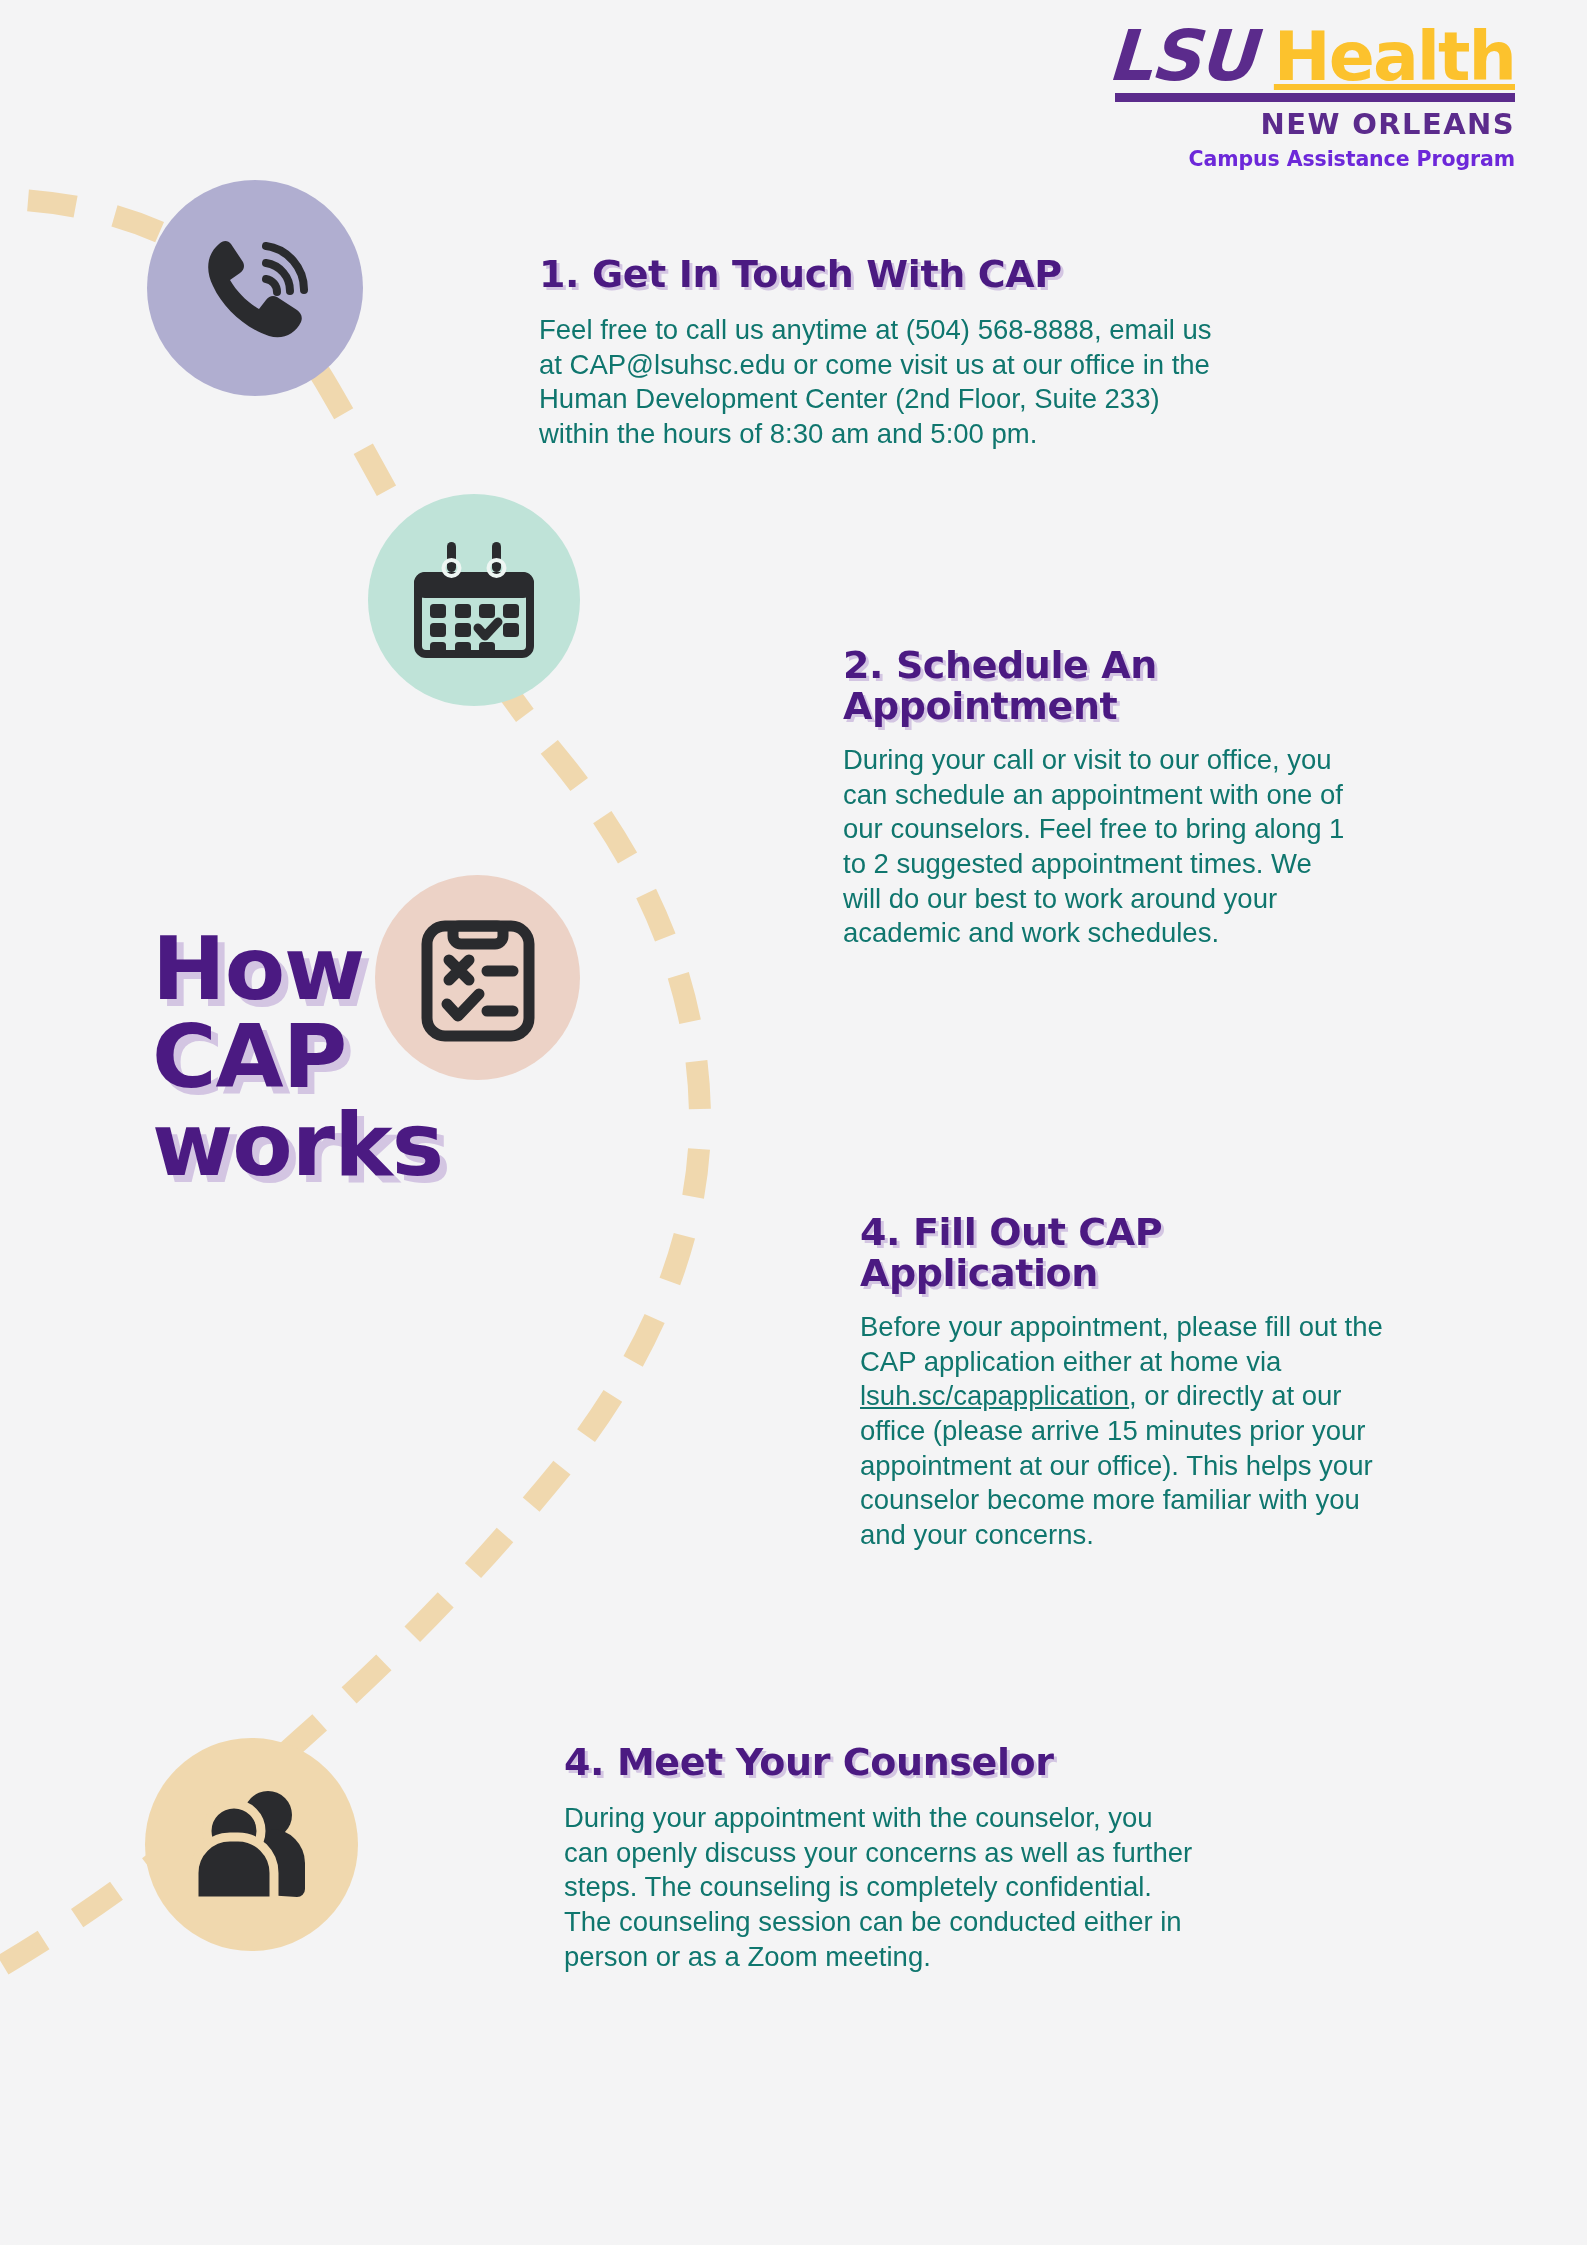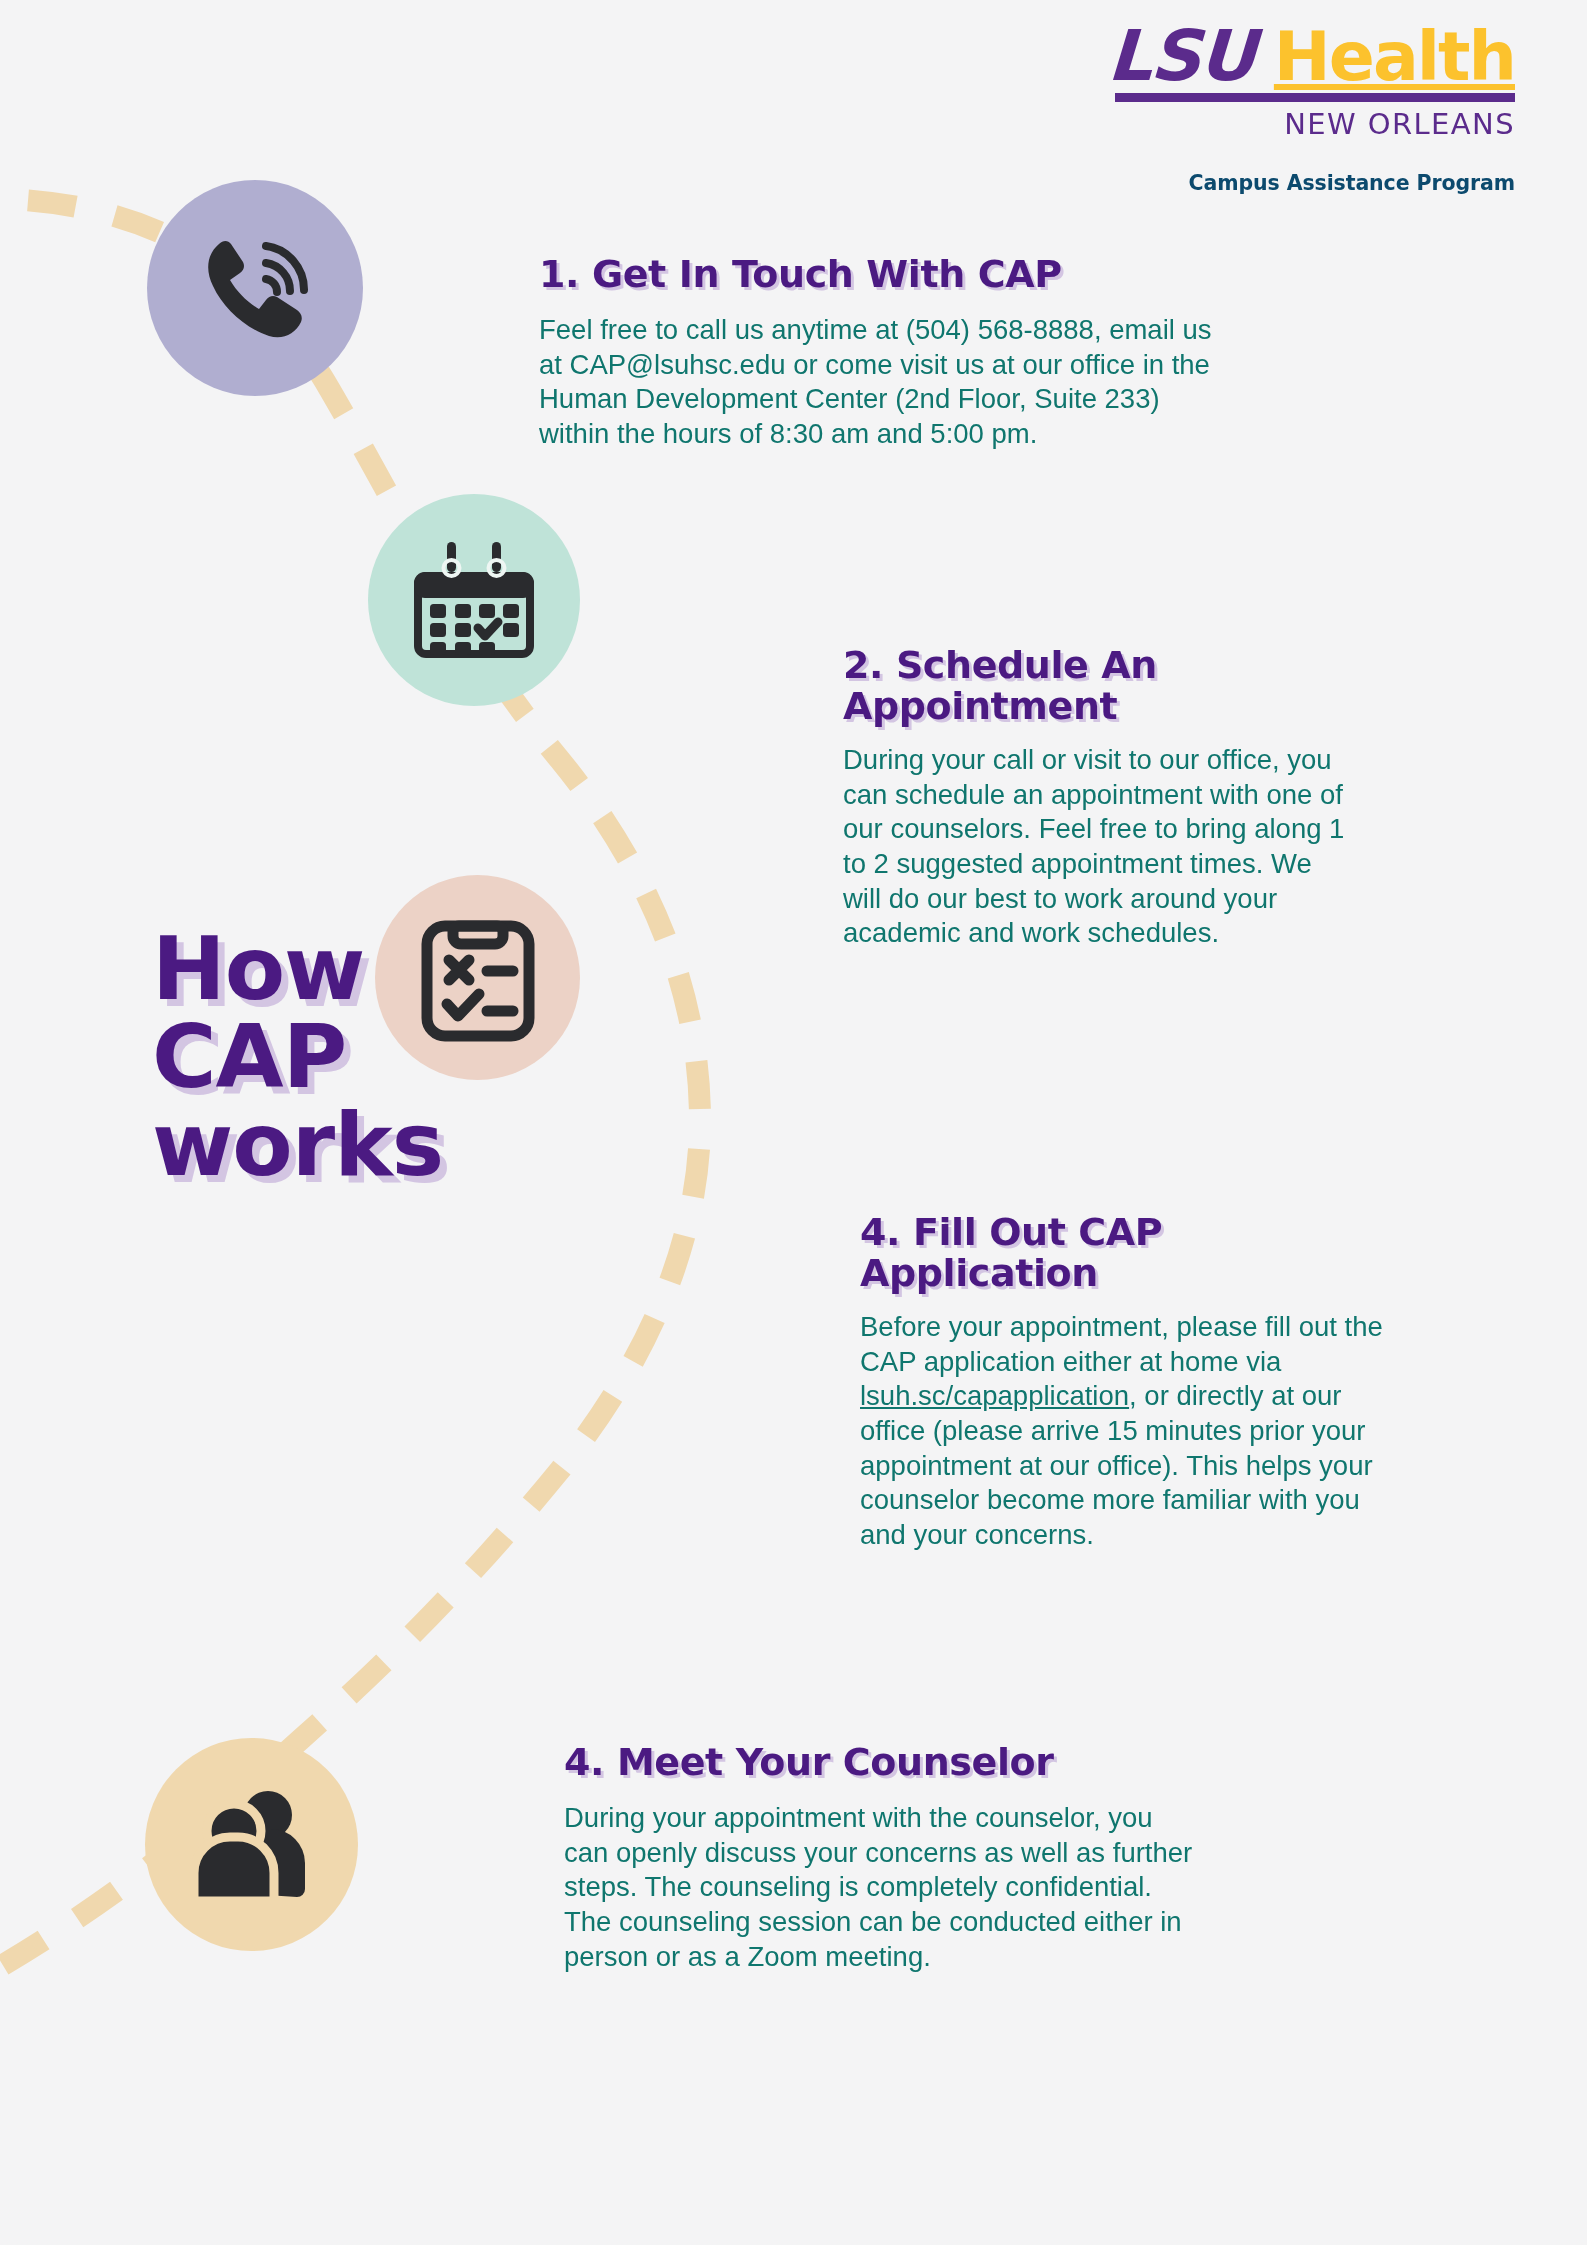--- a/index.html
+++ b/index.html
@@ -61,33 +61,33 @@
     text-decoration: underline;
   }
   .logo-rule {
     height: 9px;
     background: #5b2b8c;
     margin: 5px 0 5px 0;
     width: 100%;
   }
   .logo-city {
     font-family: "DejaVu Sans", sans-serif;
-    font-weight: 400;
+    font-weight: 700;
     font-size: 29px;
     letter-spacing: 1.4px;
     color: #5b2b8c;
     text-align: right;
   }
   .logo-prog {
     font-family: "DejaVu Sans", sans-serif;
     font-weight: 700;
     font-size: 20.5px;
-    color: #0c4a6e;
+    color: #6d28d9;
     text-align: right;
-    margin-top: 30px;
+    margin-top: 6px;
     letter-spacing: -.1px;
   }
 
   
   #big-title {
     position: absolute;
     left: 152px;
     top: 925px;
     z-index: 5;
     font-family: "DejaVu Sans", sans-serif;

